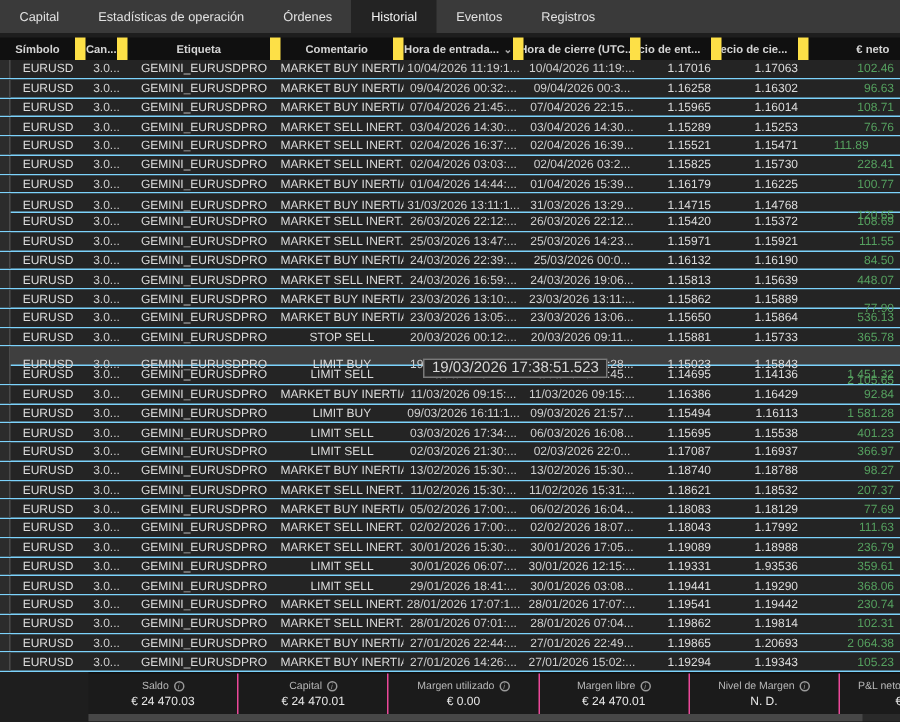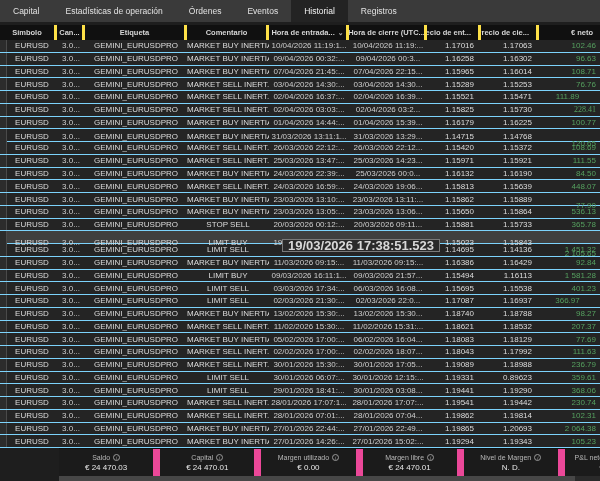--- a/index.html
+++ b/index.html
@@ -12,49 +12,49 @@
   .tab { display:flex; align-items:center; padding:0 13px; font-size:8.5px;
     color:#e2e2e2; cursor:default; white-space:nowrap; }
   .tab.sel { background:#232323; color:#f2f2f2; }
 
   
   .thead-wrap { height:18px; background:#1e1e1e; padding-top:3px; }
   .thead { height:15px; background:#101010; display:grid;
     grid-template-columns:57px 28px 102px 82px 80px 78px 54px 58px 61px;
     align-items:center; font-size:7.5px; color:#d5d5d5; font-weight:bold; }
   .thead .hcell { display:flex; align-items:center; justify-content:center;
-    height:100%; border-right:3px solid #fde047; white-space:nowrap; overflow:hidden; }
+    height:100%; border-right:7px solid #fde047; white-space:nowrap; overflow:hidden; }
   .thead .hcell.right { justify-content:flex-end; padding-right:7px; }
   .thead .hcell:last-child { border-right:none; }
   .chev { font-size:7px; color:#aaa; margin-left:3px; }
 
   
   .tbody { position:relative; height:408px; background:#232323; overflow:hidden; }
   .trow { display:grid;
     grid-template-columns:7px 50px 28px 102px 82px 80px 78px 54px 58px 61px;
     height:12.75px; align-items:center; font-size:8px; color:#dcdcdc;
     background:#242424; border-bottom:1px solid #7dd3fc; }
   .trow.hl { background:#3f3f3f; }
   .gut { height:100%; background:#2c2c2c; border-right:1px solid #4a4a4a; }
   .tcell { text-align:center; white-space:nowrap; overflow:hidden; }
   .tcell.right { text-align:right; padding-right:7px; }
   .tcell.net { color:#55a05f; padding-right:4px; }
   .tcell.dim { color:#cfcfcf; }
 
   
   .tooltip { position:absolute; left:282px; top:239px; height:13px;
     background:#2a2a2a; border:1px solid #7a7a7a; color:#d8d8d8;
-    font-size:13px; line-height:11px; padding:0 5px; white-space:nowrap; z-index:5;font-weight:bold; }
+    font-size:10px; line-height:11px; padding:0 5px; white-space:nowrap; z-index:5; }
 
   
   .statusbar { position:absolute; left:12px; bottom:0; width:600px; height:33px;
     background:#1b1b1b; border-top:1px solid #101010;margin-left:47px; }
   .sections { display:flex; height:28px; }
   .section { flex:1 1 0; display:flex; flex-direction:column; align-items:center;
-    justify-content:center; border-left:7px solid #ec4899; }
+    justify-content:center; border-left:1px solid #ec4899; }
   .section:first-child { border-left:none; }
   .slabel { font-size:7px; color:#b8b8b8; display:flex; align-items:center;
     gap:3px; white-space:nowrap; }
   .info { display:inline-block; width:7px; height:7px; border:1px solid #9a9a9a;
     border-radius:50%; font-size:5px; line-height:6px; text-align:center;
     color:#9a9a9a; font-style:italic; }
   .svalue { font-size:8px; color:#e8e8e8; margin-top:2px; white-space:nowrap; }
   .hscroll { position:absolute; left:0; bottom:0; width:600px; height:5px; background:#2a2a2a; }
   .hthumb { height:5px; width:86%; background:#474747; }
   .edge-ico { position:absolute; right:-4px; top:6px; width:12px; height:12px;
@@ -62,22 +62,22 @@
     line-height:11px; text-align:center; }
 </style>
 </head>
 <body>
 
 <div id="app">
   <div class="tabbar">
       <div class="tab">Capital</div>
       <div class="tab">Estadísticas de operación</div>
       <div class="tab">Órdenes</div>
+      <div class="tab sel">Historial</div>
       <div class="tab">Eventos</div>
-      <div class="tab sel">Historial</div>
       <div class="tab">Registros</div>
     </div>
 
   <div class="thead-wrap">
     <div class="thead">
         <div class="hcell">
           <div style="display: inline;">Símbolo</div>
         </div>
         <div class="hcell">
           <div style="display: inline;">Can...</div>
@@ -171,21 +171,21 @@
       <div class="trow">
         <div class="gut"></div>
         <div class="tcell">EURUSD</div>
         <div class="tcell dim">3.0...</div>
         <div class="tcell">GEMINI_EURUSDPRO</div>
         <div class="tcell">MARKET SELL INERT...</div>
         <div class="tcell dim">02/04/2026 03:03:...</div>
         <div class="tcell dim">02/04/2026 03:2...</div>
         <div class="tcell right">1.15825</div>
         <div class="tcell right">1.15730</div>
-        <div class="tcell right net" style="color: rgb(85, 160, 95); font-family: Liberation Serif, serif;">228.41</div>
+        <div class="tcell right net" style="color: rgb(85, 160, 95);">228.41</div>
       </div>
       <div class="trow">
         <div class="gut"></div>
         <div class="tcell">EURUSD</div>
         <div class="tcell dim">3.0...</div>
         <div class="tcell">GEMINI_EURUSDPRO</div>
         <div class="tcell">MARKET BUY INERTIA</div>
         <div class="tcell dim">01/04/2026 14:44:...</div>
         <div class="tcell dim">01/04/2026 15:39...</div>
         <div class="tcell right">1.16179</div>
@@ -351,21 +351,21 @@
       <div class="trow">
         <div class="gut"></div>
         <div class="tcell">EURUSD</div>
         <div class="tcell dim">3.0...</div>
         <div class="tcell">GEMINI_EURUSDPRO</div>
         <div class="tcell">LIMIT SELL</div>
         <div class="tcell dim">02/03/2026 21:30:...</div>
         <div class="tcell dim">02/03/2026 22:0...</div>
         <div class="tcell right">1.17087</div>
         <div class="tcell right">1.16937</div>
-        <div class="tcell right net" style="color: rgb(85, 160, 95); text-align: center;">366.97</div>
+        <div class="tcell right net" style="color: rgb(85, 160, 95);">366.97</div>
       </div>
       <div class="trow">
         <div class="gut"></div>
         <div class="tcell">EURUSD</div>
         <div class="tcell dim">3.0...</div>
         <div class="tcell">GEMINI_EURUSDPRO</div>
         <div class="tcell">MARKET BUY INERTIA</div>
         <div class="tcell dim">13/02/2026 15:30:...</div>
         <div class="tcell dim">13/02/2026 15:30...</div>
         <div class="tcell right">1.18740</div>
@@ -422,21 +422,21 @@
       </div>
       <div class="trow">
         <div class="gut"></div>
         <div class="tcell">EURUSD</div>
         <div class="tcell dim">3.0...</div>
         <div class="tcell">GEMINI_EURUSDPRO</div>
         <div class="tcell">LIMIT SELL</div>
         <div class="tcell dim">30/01/2026 06:07:...</div>
         <div class="tcell dim">30/01/2026 12:15:...</div>
         <div class="tcell right">1.19331</div>
-        <div class="tcell right">0.89623</div>
+        <div class="tcell right">1.93536</div>
         <div class="tcell right net" style="color: rgb(85, 160, 95);">359.61</div>
       </div>
       <div class="trow">
         <div class="gut"></div>
         <div class="tcell">EURUSD</div>
         <div class="tcell dim">3.0...</div>
         <div class="tcell">GEMINI_EURUSDPRO</div>
         <div class="tcell">LIMIT SELL</div>
         <div class="tcell dim">29/01/2026 18:41:...</div>
         <div class="tcell dim">30/01/2026 03:08...</div>

